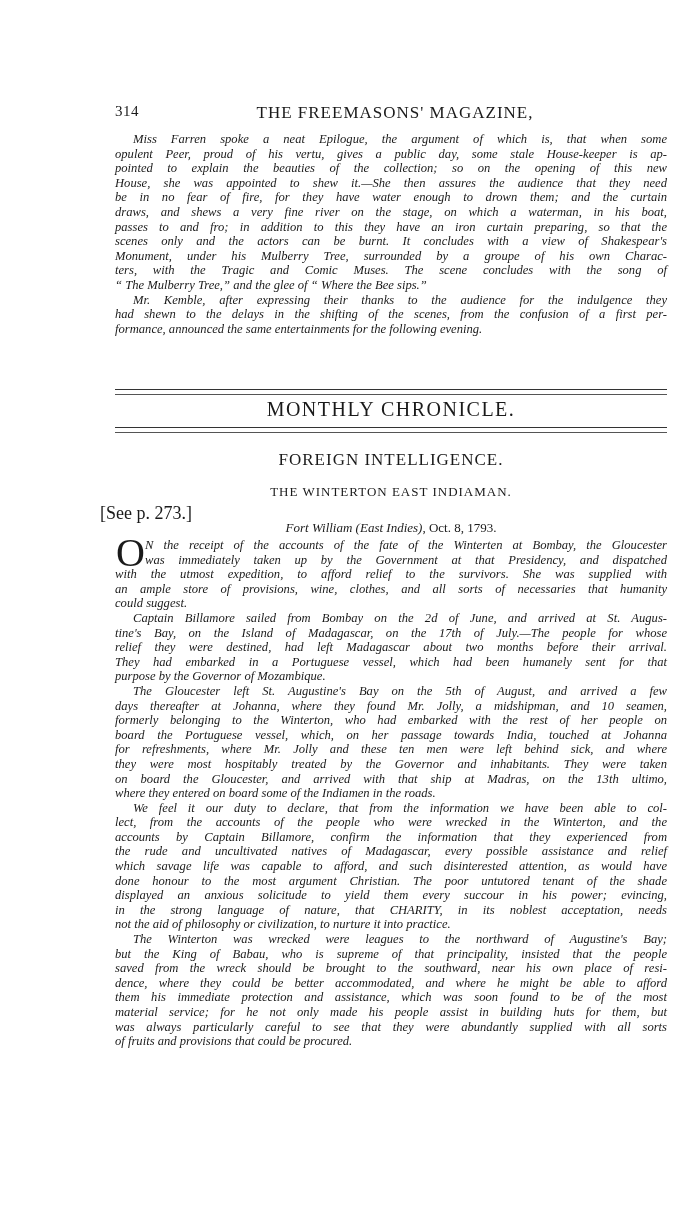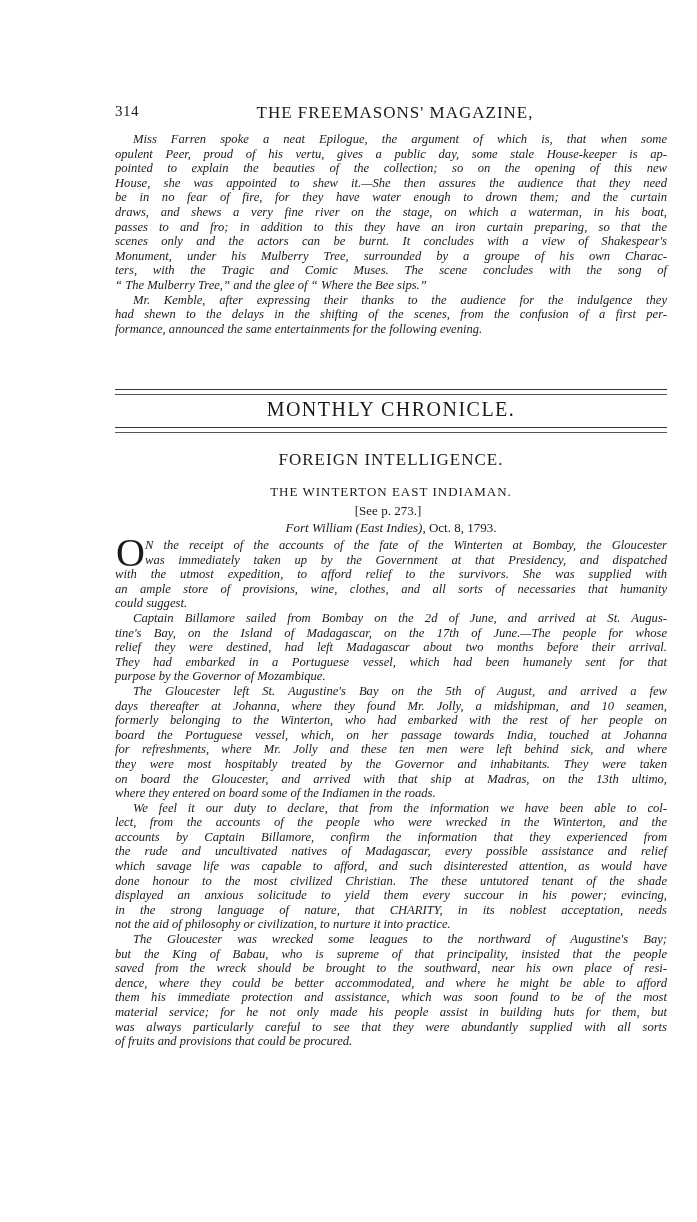--- a/index.html
+++ b/index.html
@@ -18,21 +18,21 @@
   .line.dc-indent { padding-left: 30px; }
   .it { font-style: italic; }
   .rule-double { position: absolute; left: 115px; width: 552px; height: 4px;
                  border-top: 1.4px solid #333; border-bottom: 1px solid #555; }
   .section-title { position: absolute; left: 115px; width: 552px; text-align: center;
                    font-size: 20px; letter-spacing: 1.5px; }
   .sub-title { position: absolute; left: 115px; width: 552px; text-align: center;
                font-size: 17px; letter-spacing: 1px; }
   .article-title { position: absolute; left: 115px; width: 552px; text-align: center;
                    font-size: 13px; letter-spacing: 1px; }
-  .see-ref { position: absolute; left: 112px; width: 552px; text-align: center; font-size: 13px; }
+  .see-ref { position: absolute; left: 100px; width: 552px; font-size: 18px; }
   .dateline { position: absolute; left: 115px; width: 552px; text-align: center; font-size: 13px; }
   .dropcap { position: absolute; left: 116px; top: 536px; font-size: 40px; line-height: 34px;
              font-family: "Liberation Serif", serif; }
 </style>
 </head>
 <body>
 
 <div class="page">
 
   <div class="running-head">
@@ -68,42 +68,42 @@
 
   <div class="dropcap">O</div>
 
   <div class="block" style="top:538px;">
     <span class="line dc-indent">N the receipt of the accounts of the fate of the Winterten at Bombay, the Gloucester</span>
     <span class="line dc-indent">was immediately taken up by the Government at that Presidency, and dispatched</span>
     <span class="line">with the utmost expedition, to afford relief to the survivors. She was supplied with</span>
     <span class="line">an ample store of provisions, wine, clothes, and all sorts of necessaries that humanity</span>
     <span class="line last">could suggest.</span>
     <span class="line indent">Captain Billamore sailed from Bombay on the 2d of June, and arrived at St. Augus-</span>
-    <span class="line">tine's Bay, on the Island of Madagascar, on the 17th of June.—The people for whose</span>
+    <span class="line">tine's Bay, on the Island of Madagascar, on the 17th of July.—The people for whose</span>
     <span class="line">relief they were destined, had left Madagascar about two months before their arrival.</span>
     <span class="line">They had embarked in a Portuguese vessel, which had been humanely sent for that</span>
     <span class="line last">purpose by the Governor of Mozambique.</span>
     <span class="line indent">The Gloucester left St. Augustine's Bay on the 5th of August, and arrived a few</span>
     <span class="line">days thereafter at Johanna, where they found Mr. Jolly, a midshipman, and 10 seamen,</span>
     <span class="line">formerly belonging to the Winterton, who had embarked with the rest of her people on</span>
     <span class="line">board the Portuguese vessel, which, on her passage towards India, touched at Johanna</span>
     <span class="line">for refreshments, where Mr. Jolly and these ten men were left behind sick, and where</span>
     <span class="line">they were most hospitably treated by the Governor and inhabitants. They were taken</span>
     <span class="line">on board the Gloucester, and arrived with that ship at Madras, on the 13th ultimo,</span>
     <span class="line last">where they entered on board some of the Indiamen in the roads.</span>
     <span class="line indent">We feel it our duty to declare, that from the information we have been able to col-</span>
     <span class="line">lect, from the accounts of the people who were wrecked in the Winterton, and the</span>
     <span class="line">accounts by Captain Billamore, confirm the information that they experienced from</span>
     <span class="line">the rude and uncultivated natives of Madagascar, every possible assistance and relief</span>
     <span class="line">which savage life was capable to afford, and such disinterested attention, as would have</span>
-    <span class="line">done honour to the most civilized Christian. The these untutored tenant of the shade</span>
+    <span class="line">done honour to the most argument Christian. The poor untutored tenant of the shade</span>
     <span class="line">displayed an anxious solicitude to yield them every succour in his power; evincing,</span>
     <span class="line">in the strong language of nature, that CHARITY, in its noblest acceptation, needs</span>
     <span class="line last">not the aid of philosophy or civilization, to nurture it into practice.</span>
-    <span class="line indent">The Gloucester was wrecked some leagues to the northward of Augustine's Bay;</span>
+    <span class="line indent">The Winterton was wrecked were leagues to the northward of Augustine's Bay;</span>
     <span class="line">but the King of Babau, who is supreme of that principality, insisted that the people</span>
     <span class="line">saved from the wreck should be brought to the southward, near his own place of resi-</span>
     <span class="line">dence, where they could be better accommodated, and where he might be able to afford</span>
     <span class="line">them his immediate protection and assistance, which was soon found to be of the most</span>
     <span class="line">material service; for he not only made his people assist in building huts for them, but</span>
     <span class="line">was always particularly careful to see that they were abundantly supplied with all sorts</span>
     <span class="line last">of fruits and provisions that could be procured.</span>
   </div>
 
 </div>

